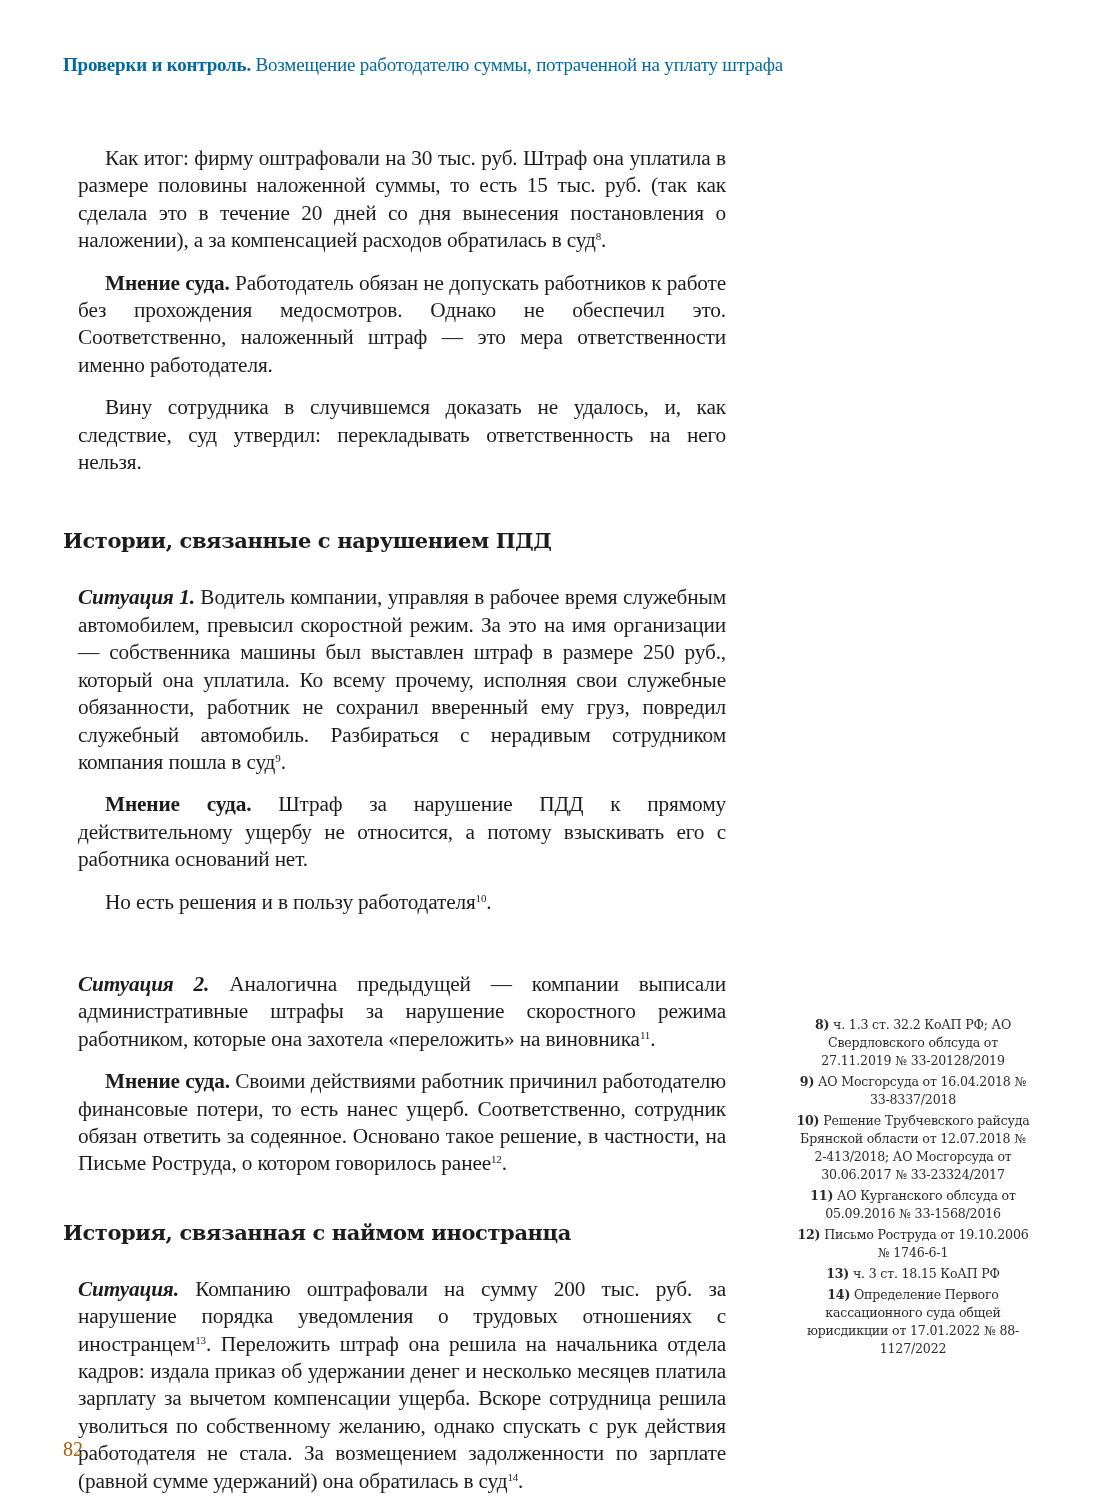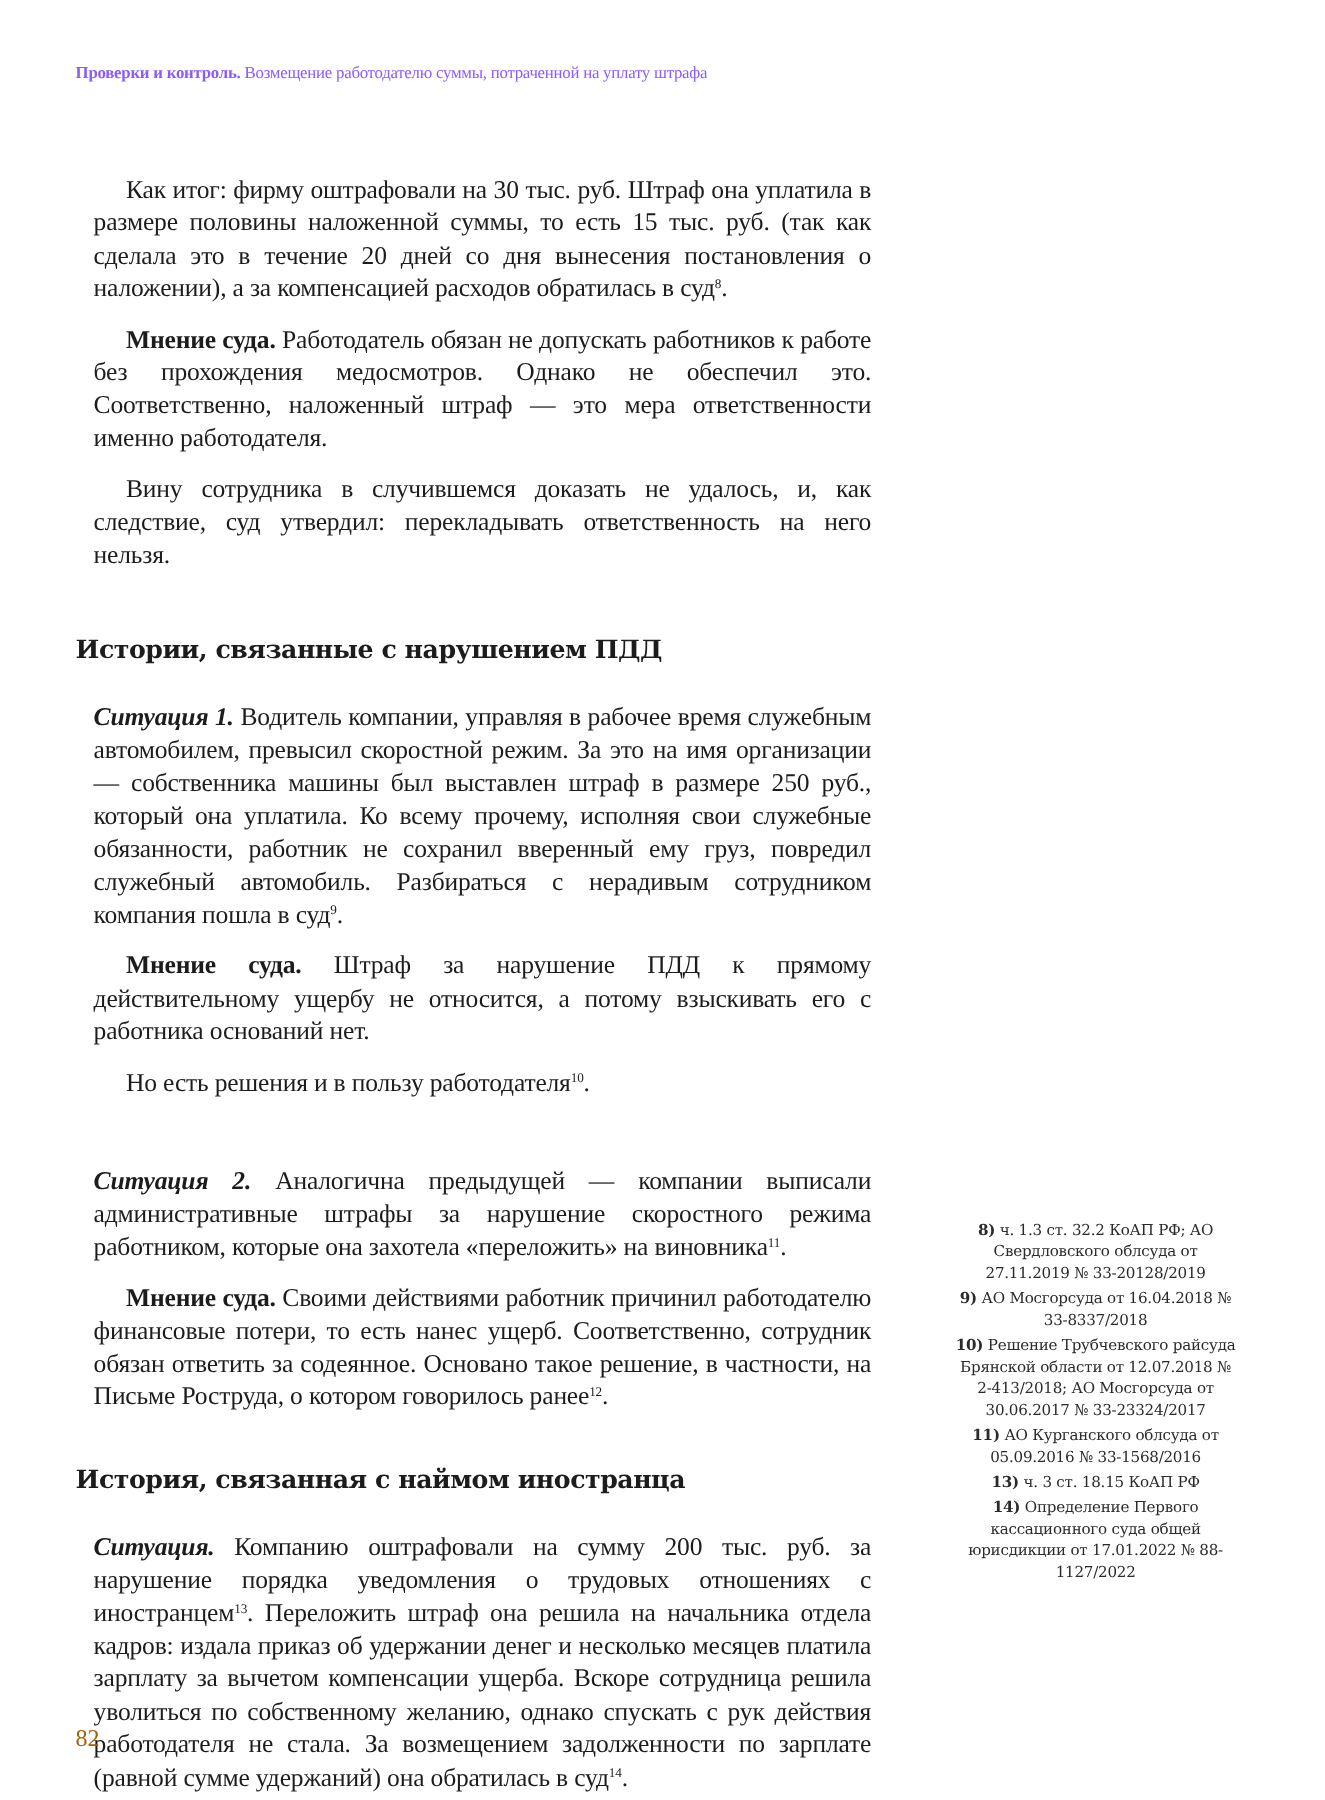--- a/index.html
+++ b/index.html
@@ -4,21 +4,21 @@
   <style>
     html, body { margin: 0; padding: 0; background: #ffffff; }
     body {
       width: 1104px; height: 1500px; position: relative; overflow: hidden;
       font-family: "DejaVu Serif", "Liberation Serif", serif;
       color: #1c1c1c;
     }
     .running-head {
       position: absolute; left: 63px; top: 54px; width: 1000px;
       font-family: "Liberation Serif", serif;
-      font-size: 14px; color: #8b5cf6; white-space: nowrap;
+      font-size: 19px; color: #0369a1; white-space: nowrap;
       letter-spacing: -0.2px;
     }
     .running-head b { font-weight: bold; }
     .main {
       position: absolute; left: 63px; top: 130px; width: 678px;
       font-family: "Liberation Serif", serif;
       font-size: 21.3px; line-height: 27.4px; text-align: justify;
       letter-spacing: -0.15px;
     }
     .main p { margin: 15px; text-indent: 27px; }
@@ -78,17 +78,18 @@
   <div class="gap-after-h"></div>
 
   <p class="noindent"><span class="ital-lead">Ситуация.</span><span>  Компанию оштрафовали на сумму 200 тыс. руб. за нарушение порядка уведомления о трудовых отношениях с иностранцем</span><sup>13</sup><span>. Переложить штраф она решила на начальника отдела кадров: издала приказ об удержании денег и несколько месяцев платила зарплату за вычетом компенсации ущерба. Вскоре сотрудница решила уволиться по собственному желанию, однако спускать с рук действия работодателя не стала. За возмещением задолженности по зарплате (равной сумме удержаний) она обратилась в суд</span><sup>14</sup><span>.</span></p>
 </div>
 
 <div class="footnotes">
   <div class="fn"><span class="fn-num">8)</span> <span>ч. 1.3 ст. 32.2 КоАП РФ; АО Свердловского облсуда от 27.11.2019 № 33-20128/2019</span></div>
   <div class="fn"><span class="fn-num">9)</span> <span>АО Мосгорсуда от 16.04.2018 № 33-8337/2018</span></div>
   <div class="fn"><span class="fn-num">10)</span> <span>Решение Трубчевского райсуда Брянской области от 12.07.2018 № 2-413/2018; АО Мосгорсуда от 30.06.2017 № 33-23324/2017</span></div>
   <div class="fn"><span class="fn-num">11)</span> <span>АО Курганского облсуда от 05.09.2016 № 33-1568/2016</span></div>
+  <div class="fn"><span class="fn-num">12)</span> <span>Письмо Роструда от 19.10.2006 № 1746-6-1</span></div>
   <div class="fn"><span class="fn-num">13)</span> <span>ч. 3 ст. 18.15 КоАП РФ</span></div>
   <div class="fn"><span class="fn-num">14)</span> <span>Определение Первого кассационного суда общей юрисдикции от 17.01.2022 № 88-1127/2022</span></div>
 </div>
 
 <div class="page-number">82</div>
 
 </body></html>

